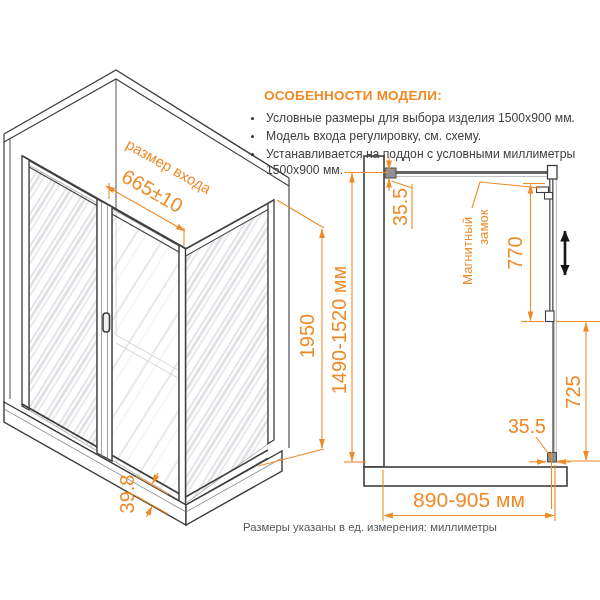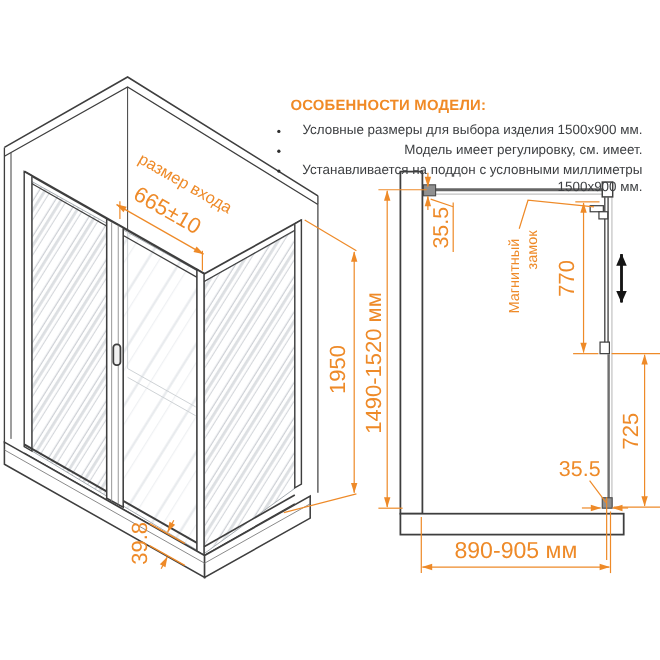--- a/index.html
+++ b/index.html
@@ -1,21 +1,21 @@
 <!DOCTYPE html>
 <html><head>
 <meta charset="utf-8">
 <style>
   html,body{margin:0;padding:0;background:#ffffff;}
   #stage{position:relative;width:600px;height:600px;background:#ffffff;overflow:hidden;
          font-family:"Liberation Sans",sans-serif;}
   #drawing{position:absolute;left:0;top:0;}
   .features{position:absolute;left:250px;top:48px;width:334px;margin-top:40px;}
   .features h3{margin:0 0 7px 14px;font-size:13.5px;font-weight:bold;color:#F08A26;letter-spacing:.2px;}
-  .features ul{margin:0;padding:0 0 0 14px;list-style:disc outside;text-align:right;}
+  .features ul{margin:0;padding:0 0 0 14px;list-style:disc outside;}
   .features li{font-size:12.2px;line-height:1.32;color:#3E4043;margin-bottom:2px;padding-left:2px;}
   .features li::marker{color:#2e2e2e;font-size:10px;}
   .footnote{position:absolute;left:243px;top:521px;font-size:11.3px;color:#55585C;}
   svg text{font-family:"Liberation Sans",sans-serif;}
   .dim{fill:#EE8A28;}
   .oln{stroke:#EE8A28;stroke-width:1.1;fill:none;}
   .dk{stroke:#3E3E3E;fill:none;}
   .wt{fill:#ffffff;stroke:#3E3E3E;}
 </style>
 </head>
@@ -179,19 +179,20 @@
       <line class="oln" x1="384" y1="515.5" x2="554" y2="515.5" marker-start="url(#aS)" marker-end="url(#aE)"></line>
       <text class="dim" x="469" y="507" font-size="21" text-anchor="middle">890-905 мм</text>
     </g>
   </g>
 </svg>
 
 <div class="features">
   <h3>ОСОБЕННОСТИ МОДЕЛИ:</h3>
   <ul>
     <li>Условные размеры для выбора изделия 1500x900 мм.</li>
-    <li>Модель имеет регулировку, см. имеет.</li>
+    <li>Модель входа регулировку, см. схему.</li>
     <li>Устанавливается на поддон с условными миллиметры 1500x900 мм.</li>
   </ul>
 </div>
 
+<div class="footnote">Размеры указаны в ед. измерения: миллиметры</div>
 
 </div>
 
 </body></html>

